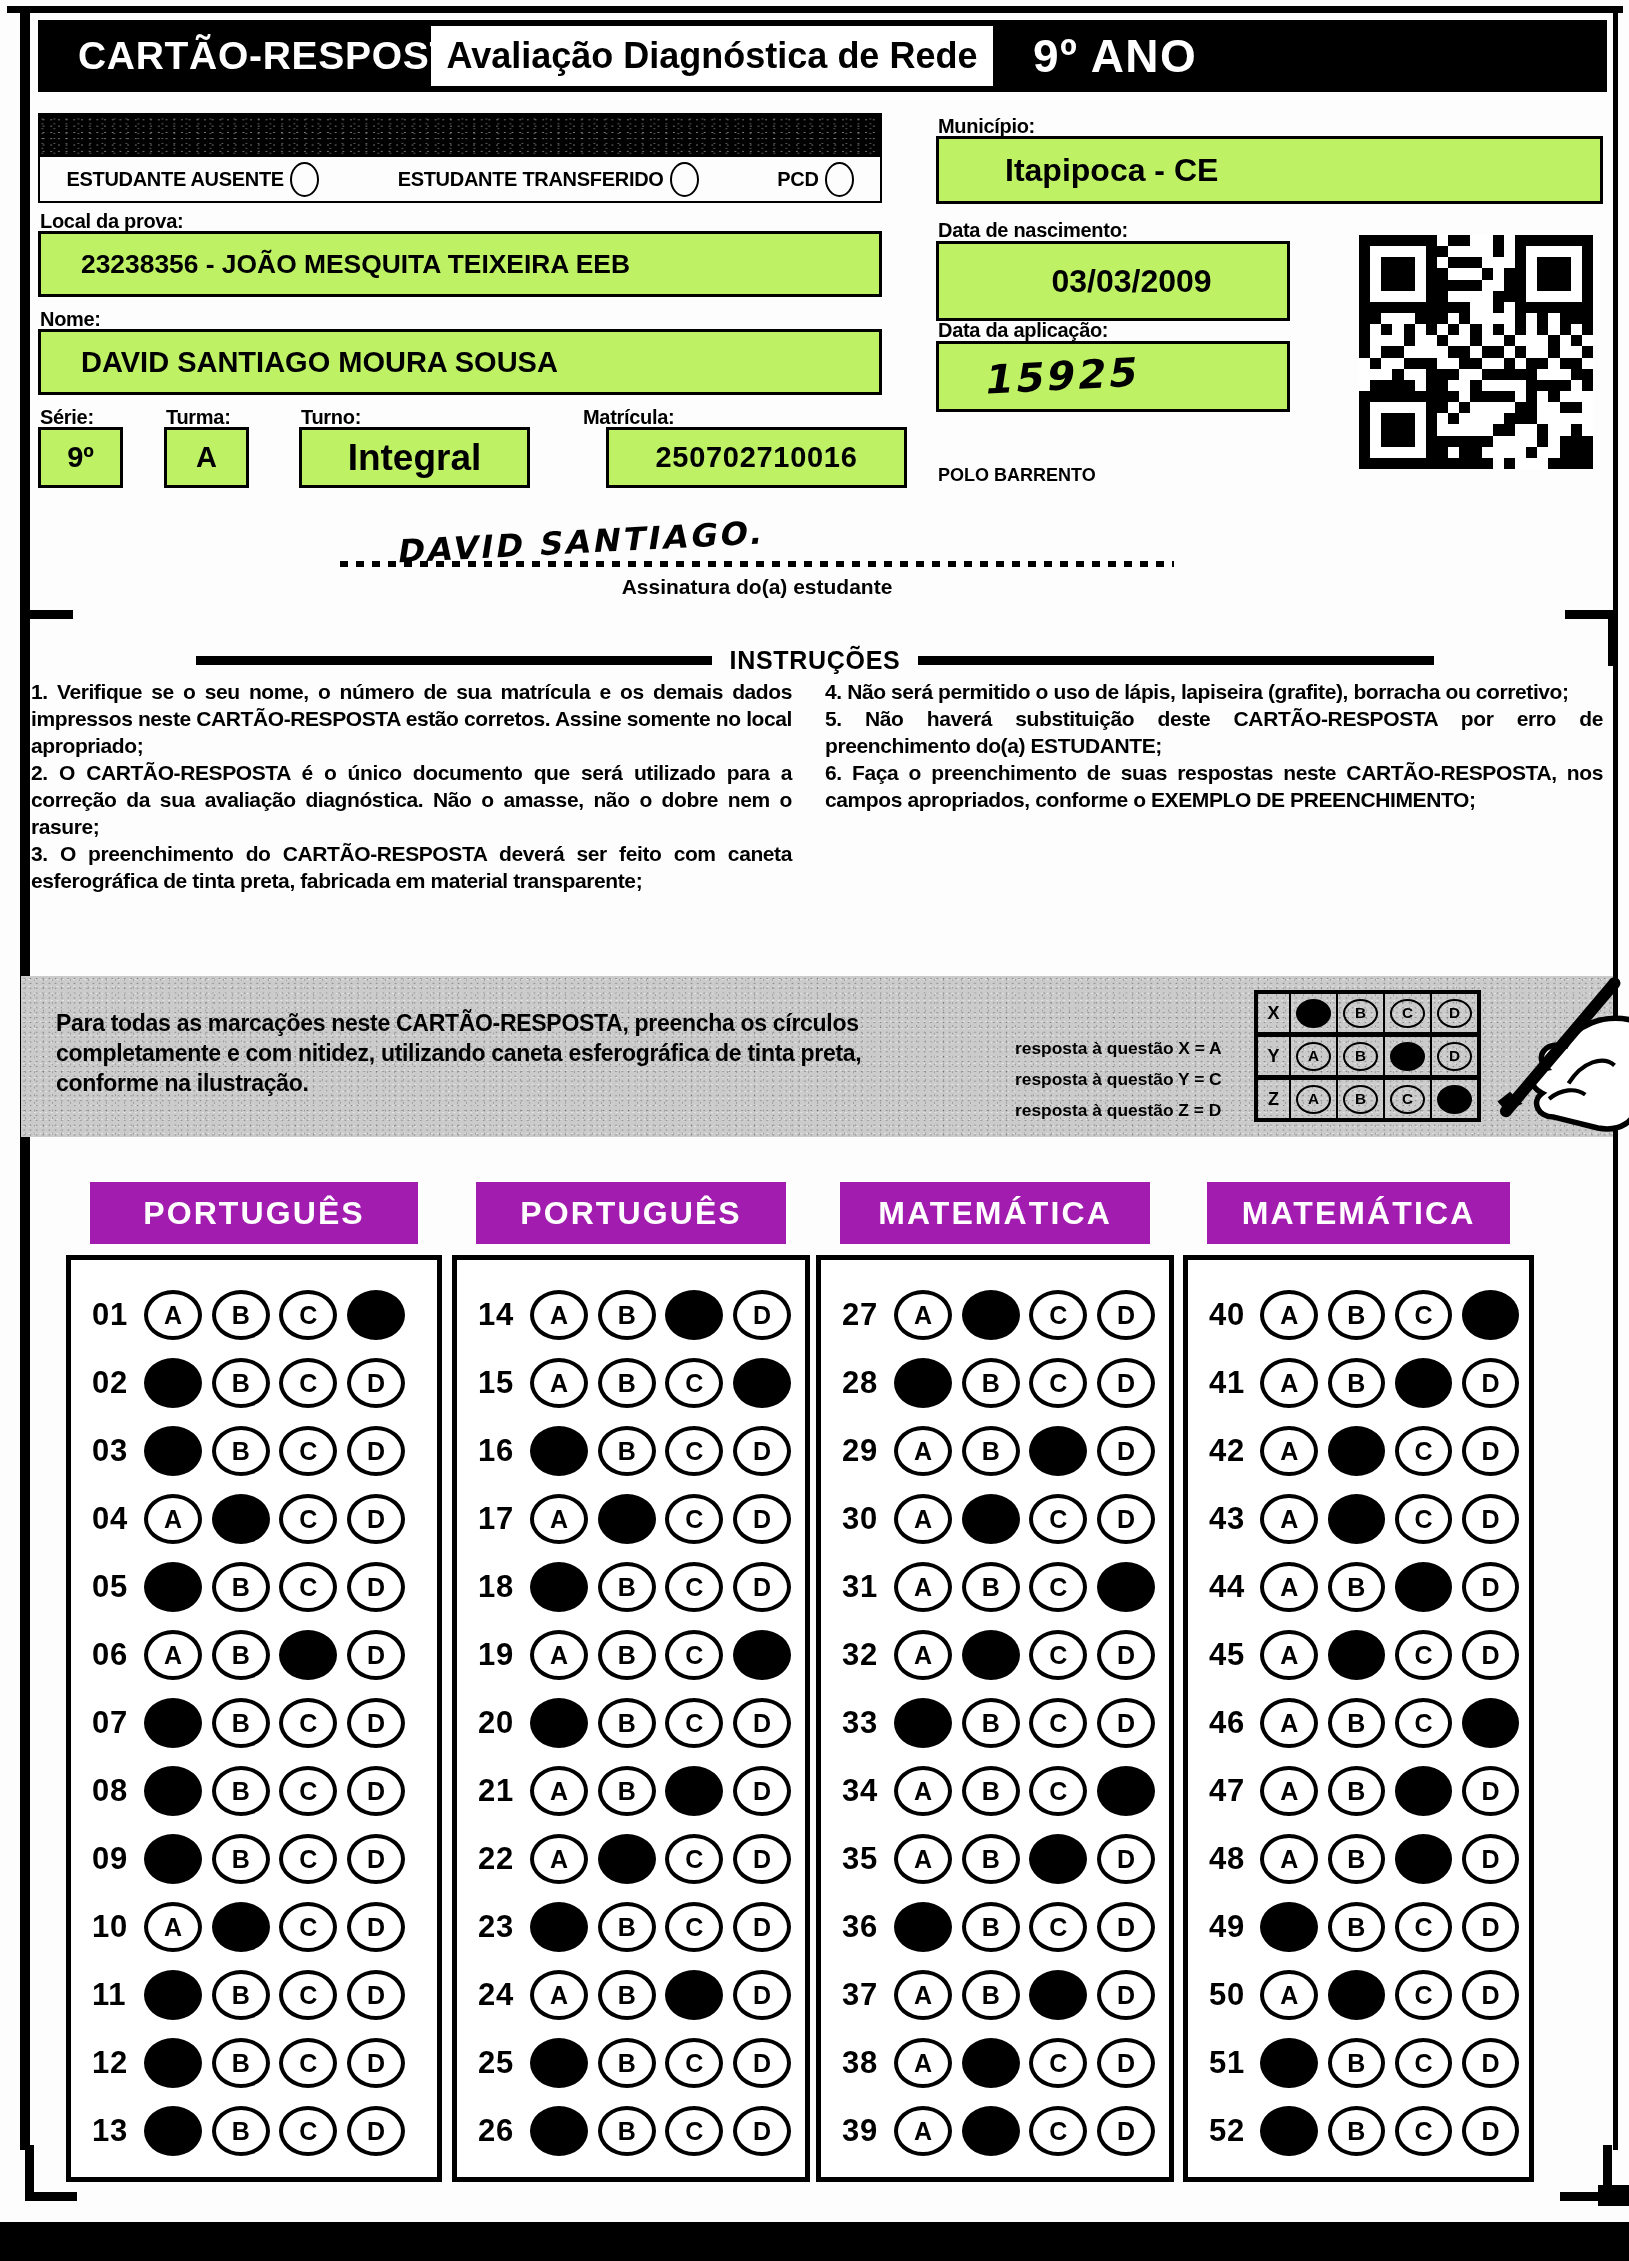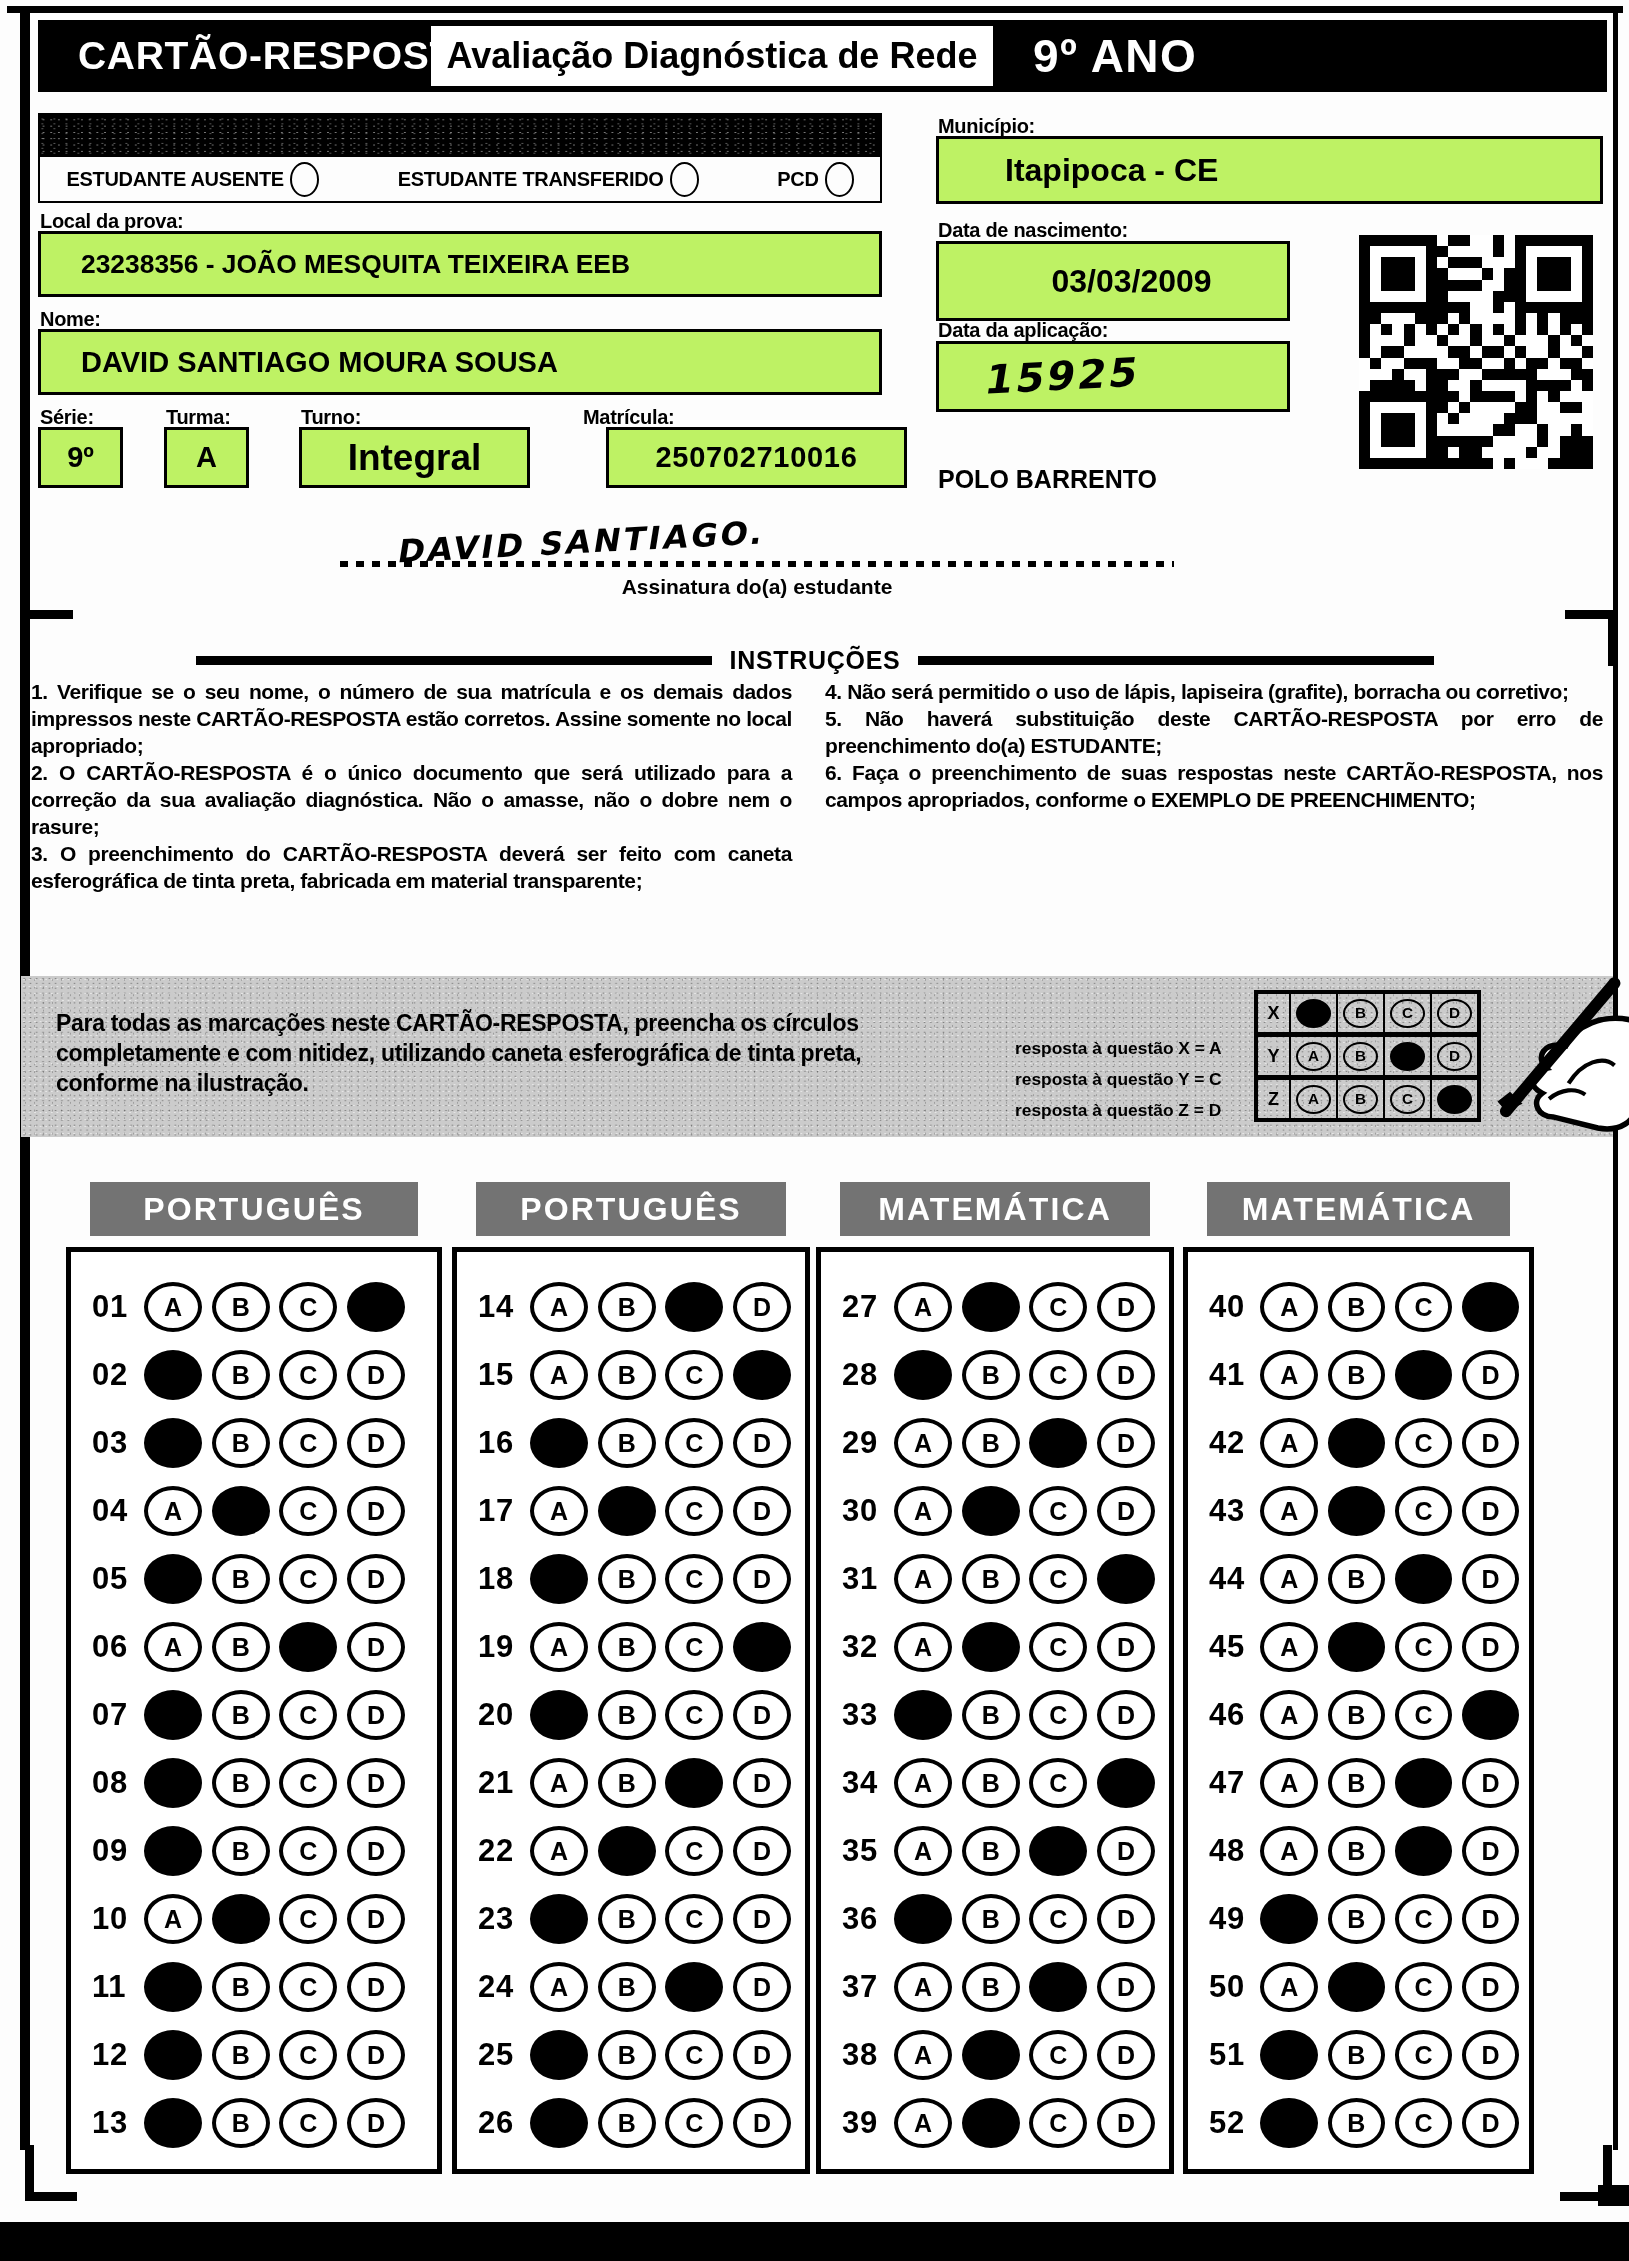--- a/index.html
+++ b/index.html
@@ -38,21 +38,21 @@
   .chk-circle{width:29px;height:35px;border:2.8px solid #000;border-radius:50%;box-sizing:border-box;}
 
   .field-label{position:absolute;font-size:20px;font-weight:bold;letter-spacing:-0.3px;}
   .field-box{position:absolute;border:3.5px solid #000;box-sizing:border-box;display:flex;align-items:center;background:#bef264;}
   .val{font-weight:bold;letter-spacing:0;}
 
   
   .qr{position:absolute;left:1359px;top:235px;width:234px;height:234px;display:grid;
       grid-template-columns:repeat(21,1fr);grid-template-rows:repeat(21,1fr);}
   .qr div{background:#fff;} .qr div.on{background:#000;}
-  .polo{position:absolute;left:938px;top:465px;font-size:25px;font-weight:bold;}
+  .polo{position:absolute;left:938px;top:465px;font-size:18px;font-weight:bold;}
 
   .handwriting{font-family:"DejaVu Sans",sans-serif;font-weight:bold;
                transform:skewX(-12deg) rotate(-3deg);display:inline-block;letter-spacing:2.8px;}
 
   
   .sig-script{position:absolute;left:400px;top:523px;font-size:32px;}
   .sig-line{position:absolute;left:340px;top:561px;width:834px;height:6.3px;
             background:repeating-linear-gradient(90deg,#000 0 7.7px,transparent 7.7px 16px);}
   .sig-label{position:absolute;left:340px;top:575px;width:834px;text-align:center;
              font-size:21px;font-weight:bold;}
@@ -81,21 +81,21 @@
   .ex-row:last-child{border-bottom:none;}
   .ex-cell{width:45px;height:38px;border-left:2.8px solid #000;display:flex;align-items:center;justify-content:center;}
   .ex-cell.lbl{width:31px;border-left:none;font-size:18px;font-weight:bold;}
   .ex-bubble{width:35px;height:29px;border:2.8px solid #000;border-radius:50%;box-sizing:border-box;
              display:flex;align-items:center;justify-content:center;font-size:15.3px;font-weight:bold;}
   .ex-bubble.filled{background:#000;color:#000;}
   .hand{position:absolute;left:1411px;top:-4.2px;}
 
   
   .ans-col{position:absolute;top:1182px;}
-  .ans-col-header{height:54px;background:#737373;color:#fff;font-size:32px;font-weight:bold;
+  .ans-col-header{height:62px;background:#a21caf;color:#fff;font-size:32px;font-weight:bold;
                   letter-spacing:2.1px;display:flex;align-items:center;justify-content:center;margin:0 24px 11px 24px;}
   .ans-box{border:5.6px solid #000;height:927px;box-sizing:border-box;padding:21px 0 0 21px;background:#fff;}
   .ans-row{display:flex;align-items:center;height:68px;}
   .q-num{width:52px;font-size:31px;font-weight:bold;letter-spacing:0.7px;}
   .bubble{width:58px;height:50px;border:4.2px solid #000;border-radius:50%;margin-right:9.7px;box-sizing:border-box;
           display:flex;align-items:center;justify-content:center;font-size:25px;font-weight:bold;}
   .bubble.filled{background:#000;color:#000;}
 </style>
 </head>
 <body>

